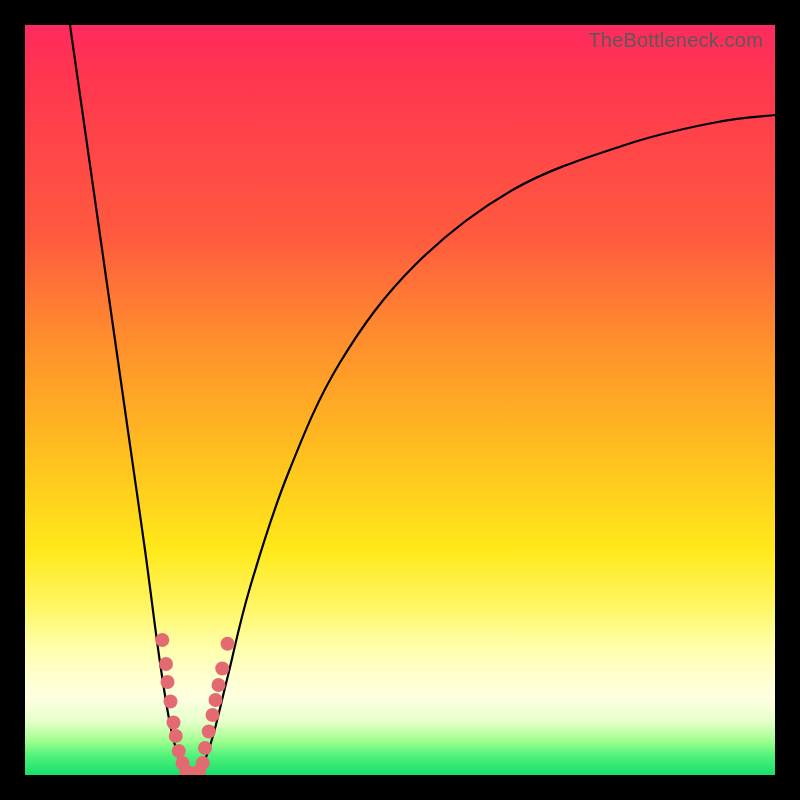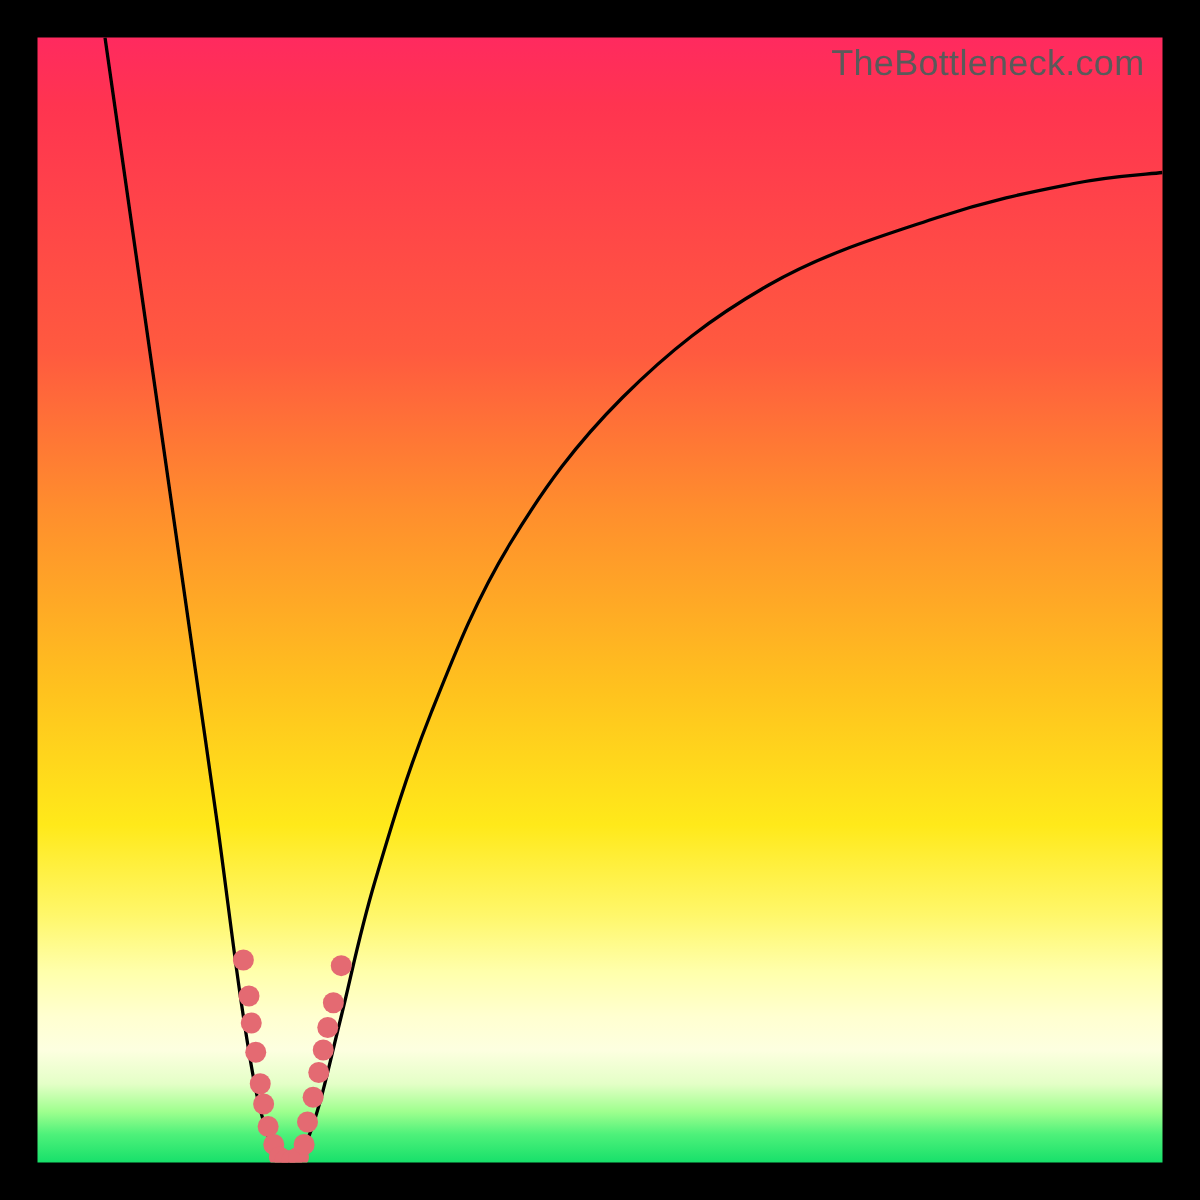--- a/index.html
+++ b/index.html
@@ -40,21 +40,21 @@
       #9eff8e 95.5%,
       #4ef17a 97.5%,
       #17e06a 100%
     );
   }
   .watermark {
     position: absolute;
     top: 4px;
     right: 12px;
     color: #5a5a5a;
-    font-size: 24px;
+    font-size: 20px;
     font-weight: 500;
     letter-spacing: 0.2px;
     user-select: none;
   }
   svg.curves {
     position: absolute;
     left: 0;
     top: 0;
     width: 750px;
     height: 750px;

